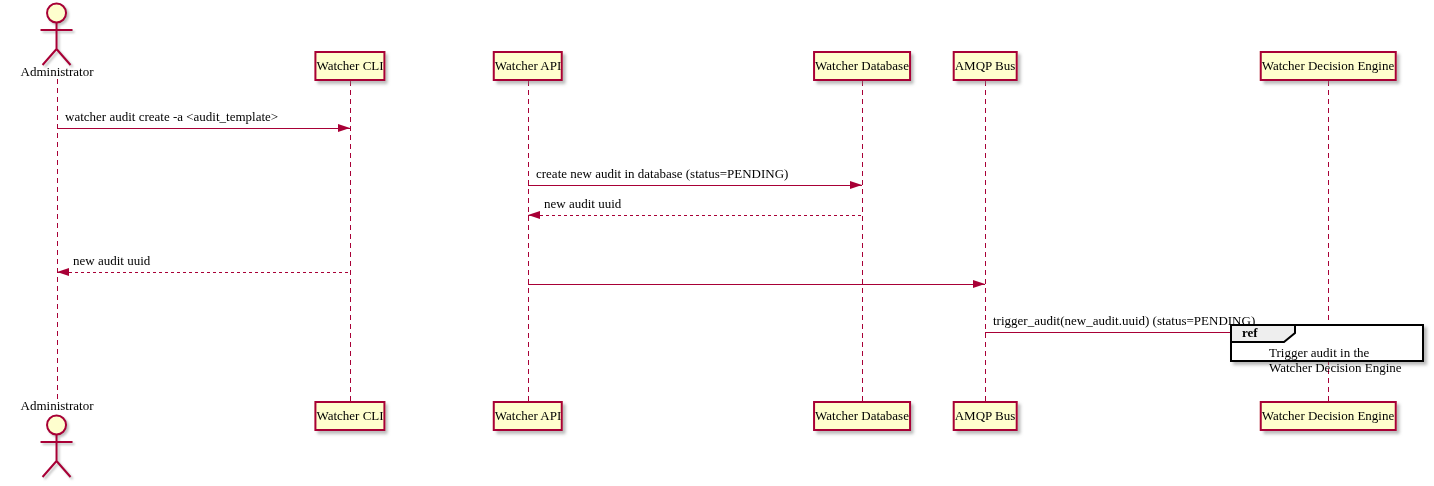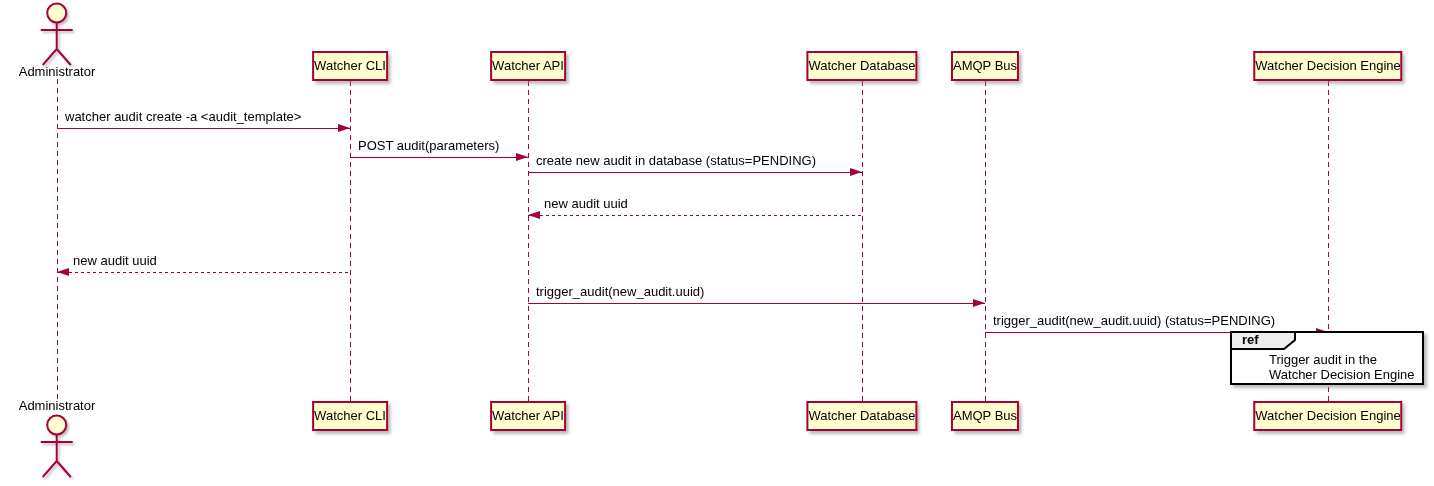--- a/index.html
+++ b/index.html
@@ -7,21 +7,21 @@
     --participant-fill:#FEFECE;
     --text:#000000;
     --background:#FFFFFF;
     --ref-border:#000000;
     --ref-header-fill:#EEEEEE;
   }
   html,body{margin:0;padding:0;background:var(--background,#fff);}
   .canvas{
     position:relative;width:1434px;height:486px;overflow:hidden;
     background:var(--background,#fff);
-    font-family:Liberation Sans, sans-serif;
+    font-family:Liberation Serif, serif;
     font-size:13px;color:var(--text,#000);
   }
   
   .lifeline{
     position:absolute;width:1px;
     background:repeating-linear-gradient(to bottom,var(--line,#A80036) 0 5px,transparent 5px 9px);
   }
   
   .pbox{
     position:absolute;transform:translateX(-50%);
@@ -101,28 +101,22 @@
   <div class="pbox" style="left:985px;top:401px">AMQP Bus</div>
   <div class="pbox" style="left:1328px;top:401px">Watcher Decision Engine</div>
 
   <div class="msg" style="left:57px;top:98px;width:293px">
     <div class="lbl">watcher audit create -a &lt;audit_template&gt;</div>
     <div class="line solid">
         <span class="arrowhead right"></span>
       </div>
   </div>
 
-  <div class="msg" style="left:350px;top:127px;width:178px">
-    <div class="lbl">POST audit(parameters)</div>
-    <div class="line solid">
-        <span class="arrowhead right"></span>
-      </div>
-  </div>
 
-  <div class="msg" style="left:528px;top:142px;width:334px">
+  <div class="msg" style="left:528px;top:155px;width:334px">
     <div class="lbl">create new audit in database (status=PENDING)</div>
     <div class="line solid">
         <span class="arrowhead right"></span>
       </div>
   </div>
 
   <div class="msg ret" style="left:528px;top:185px;width:334px">
     <div class="lbl">new audit uuid</div>
     <div class="line dashed">
         <span class="arrowhead left"></span>
@@ -131,34 +125,33 @@
 
 
   <div class="msg ret" style="left:57px;top:242px;width:293px">
     <div class="lbl">new audit uuid</div>
     <div class="line dashed">
         <span class="arrowhead left"></span>
       </div>
   </div>
 
   <div class="msg" style="left:528px;top:273px;width:457px">
-    <div class="lbl">trigger_audit(new_audit.uuid)</div>
     <div class="line solid">
         <span class="arrowhead right"></span>
       </div>
   </div>
 
   <div class="msg" style="left:985px;top:302px;width:343px">
     <div class="lbl">trigger_audit(new_audit.uuid) (status=PENDING)</div>
     <div class="line solid">
         <span class="arrowhead right"></span>
       </div>
   </div>
 
-  <div class="ref" style="left:1230px;top:331px;width:194px;height:54px">
+  <div class="ref" style="left:1230px;top:324px;width:194px;height:38px">
     <div class="ref-header">
       <svg class="ref-header-shape" width="66" height="19" viewBox="0 0 66 19">
         <path d="M1,1 L65,1 L65,9 L54,18 L1,18 Z"></path>
       </svg>
       <span class="ref-kw">ref</span>
     </div>
     <div class="ref-body">
       <div>Trigger audit in the</div>
       <div>Watcher Decision Engine</div>
     </div>

